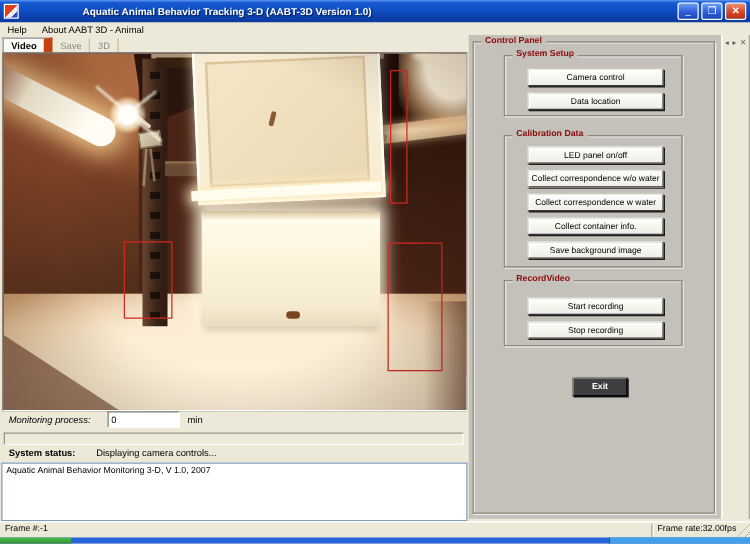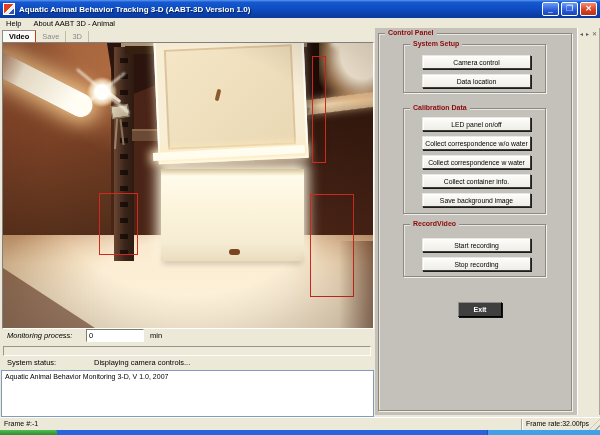--- a/index.html
+++ b/index.html
@@ -8,37 +8,37 @@
   #app { position:relative; width:600px; height:435px; background:#ece9d8; }
   .abs { position:absolute; }
 
   
   .titlebar { left:0; top:0; width:600px; height:18px;
     background:linear-gradient(180deg,#5a96f2 0%,#1659cf 12%,#0f4ec4 45%,#0b3da6 85%,#0a3a9e 100%);
     display:flex; align-items:center; padding:0 3px; }
   .app-icon { width:12px; height:12px; margin-right:4px; border:1px solid #fff;
     background:linear-gradient(135deg,#e04020 0 50%,#f0f0f0 50% 75%,#3050c0 75%); flex:0 0 auto; }
   .title-text { color:#fff; font-size:8px; font-weight:bold; text-shadow:1px 1px 1px rgba(0,0,0,.55);
-    white-space:nowrap; flex:1 1 auto; }
+    white-space:nowrap; flex:1 1 auto;margin-left:47px; }
   .winbtns { display:flex; gap:2px; }
   .winbtn { width:17px; height:14px; border-radius:2px; border:1px solid #fff;
     color:#fff; font-size:8px; line-height:12px; text-align:center;
     background:linear-gradient(180deg,#6a9cf4,#2a5ad8 60%,#1a46b8); }
   .winbtn.close { background:linear-gradient(180deg,#f09070,#d84426 55%,#b8321a); font-weight:bold; }
 
   
   .menubar { left:0; top:18px; width:600px; height:10px; background:#ece9d8;
     display:flex; align-items:center; font-size:7.5px; color:#000; }
   .menu-item { padding:0 6px; white-space:nowrap;text-align:right; }
 
   
   .tabstrip { left:2px; top:29px; height:13px; display:flex; align-items:flex-end; font-size:7.5px; }
   .tab { padding:1px 6px 1px 6px; color:#8a8a8a; border-right:1px solid #c2bca8; }
   .tab.active { background:#fbfaf6; color:#000; font-weight:bold;
-    border:1px solid #8a8c95; border-bottom:none; border-right:1px solid #c2410c; }
+    border:1px solid #8a8c95; border-bottom:none; border-right:7px solid #c2410c; }
 
   
   .video { left:2px; top:42px; width:372px; height:287px; overflow:hidden;
     border-top:1px solid #808080; border-left:1px solid #808080;
     border-right:1px solid #fff; border-bottom:1px solid #fff;
     background:#4a2416; }
   .video * { position:absolute; }
   .v-leftwall { left:0; top:0; width:108px; height:242px;
     background:radial-gradient(ellipse 160% 120% at 115% -25%, rgba(235,160,100,.35) 0 38%, transparent 60%),
       linear-gradient(165deg,#a05a36 0%,#7c4226 38%,#57301b 75%,#3f2212 100%); }
@@ -215,22 +215,22 @@
     <div class="v-vignette"></div>
   <div class="track-rect" style="left: 309px; top: 13px; width: 14px; height: 107px; border-color: rgb(211, 40, 30);"></div>
       <div class="track-rect" style="left: 96px; top: 150px; width: 39px; height: 62px; border-color: rgb(211, 40, 30);"></div>
       <div class="track-rect" style="left: 307px; top: 151px; width: 44px; height: 103px; border-color: rgb(211, 40, 30);"></div>
     </div>
 
   <span class="lbl" style="left:7px; top:331px;font-style:italic;">Monitoring process:</span>
   <input class="abs mon-input" value="0" style="">
   <span class="lbl" style="left:150px; top:331px;">min</span>
   <div class="abs progress"></div>
-  <span class="lbl" style="left:7px; top:358px;">System status:</span>
-  <span class="lbl" style="left:94px; top:358px;">Displaying camera controls...</span>
+  <span class="lbl" style="left:7px; top:358px;font-weight:bold;">System status:</span>
+  <span class="lbl" style="left:77px; top:358px;">Displaying camera controls...</span>
   <div class="abs logbox">Aquatic Animal Behavior Monitoring 3-D, V 1.0, 2007</div>
 
   <div class="abs dock">
     <div class="groupbox" style="left:3px; top:5px; width:194px; height:378px;">
       <span class="gb-label">Control Panel</span>
     </div>
 
     <div class="groupbox" style="left:28px; top:16px; width:143px; height:49px;">
       <span class="gb-label">System Setup</span>
     </div>

